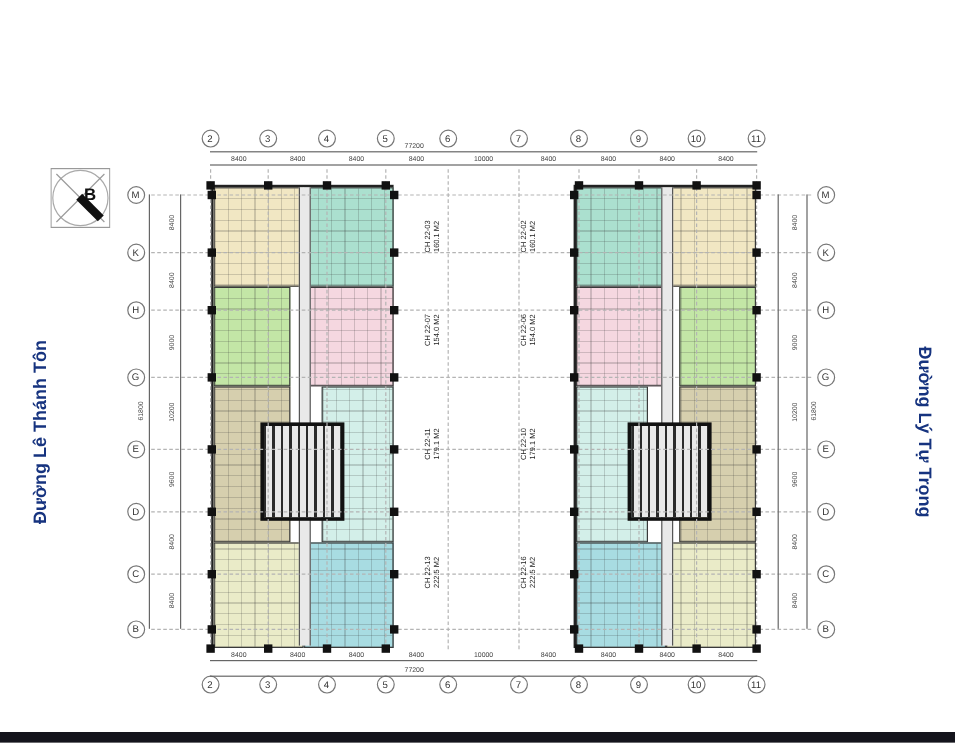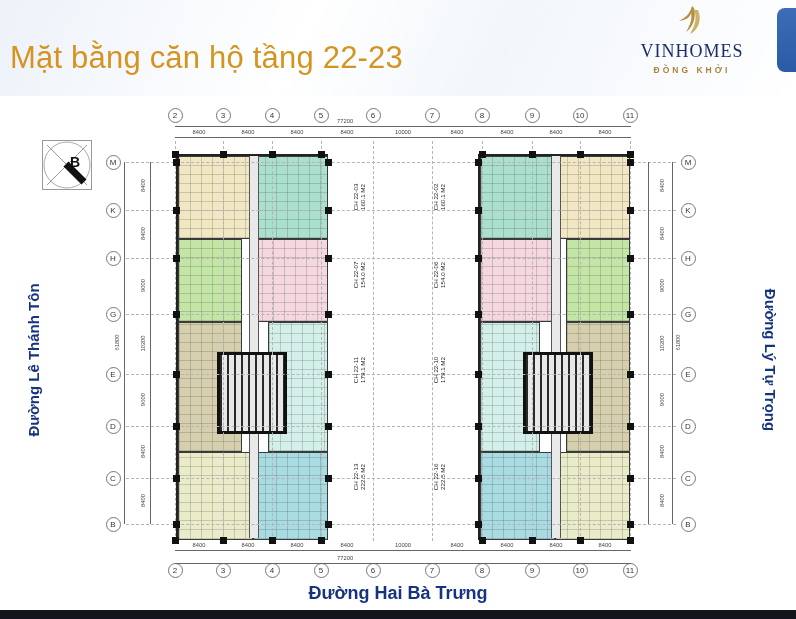--- a/index.html
+++ b/index.html
@@ -58,32 +58,20 @@
     font-size:15px; transform:rotate(90deg); }
   .street-bottom { left:248px; top:583px; width:300px; text-align:center; font-size:18px; }
 
   .bottom-bar { position:absolute; left:0; top:610px; width:796px; height:9px; background:#14141c; }
 </style>
 </head>
 <body>
 
 <div class="slide">
 
-  <div class="header">
-    <div class="page-title">Mặt bằng căn hộ tầng 22-23</div>
-    <div class="logo">
-      <svg class="logo-bird" width="34" height="36" viewBox="0 0 34 36">
-        <path d="M17 2 C15 10 10 14 4 17 C12 16 15 13 16 9 C17 14 16 20 11 28 C20 22 21 10 19 4 Z" fill="#b5924a"></path>
-        <path d="M19 6 C22 12 21 20 15 30 C24 26 27 15 23 6 Z" fill="#c8a44c" opacity="0.85"></path>
-      </svg>
-      <span class="logo-brand">VINHOMES</span>
-      <span class="logo-sub">ĐỒNG KHỞI</span>
-    </div>
-    <div class="blue-tab"></div>
-  </div>
 
   <div class="compass">
     <svg width="50" height="50" viewBox="0 0 50 50">
       <rect x="0.5" y="0.5" width="49" height="49" fill="#fff" stroke="#999"></rect>
       <circle cx="25" cy="25" r="23" fill="none" stroke="#aaa"></circle>
       <line x1="5" y1="5" x2="45" y2="45" stroke="#999"></line>
       <line x1="45" y1="5" x2="5" y2="45" stroke="#999"></line>
       <line x1="24" y1="24" x2="42" y2="42" stroke="#111" stroke-width="7"></line>
     </svg>
     <span class="compass-label">B</span>
@@ -291,16 +279,15 @@
       <div class="pier" style="left: 474.5px; top: 422.5px;"></div>
       <div class="pier" style="left: 626.5px; top: 422.5px;"></div>
       <div class="pier" style="left: 474.5px; top: 474.5px;"></div>
       <div class="pier" style="left: 626.5px; top: 474.5px;"></div>
       <div class="pier" style="left: 474.5px; top: 520.5px;"></div>
       <div class="pier" style="left: 626.5px; top: 520.5px;"></div>
     </div>
 
   <div class="street street-left">Đường Lê Thánh Tôn</div>
   <div class="street street-right">Đường Lý Tự Trọng</div>
-  <div class="street street-bottom">Đường Hai Bà Trưng</div>
 
   <div class="bottom-bar"></div>
 </div>
 
 </body></html>

